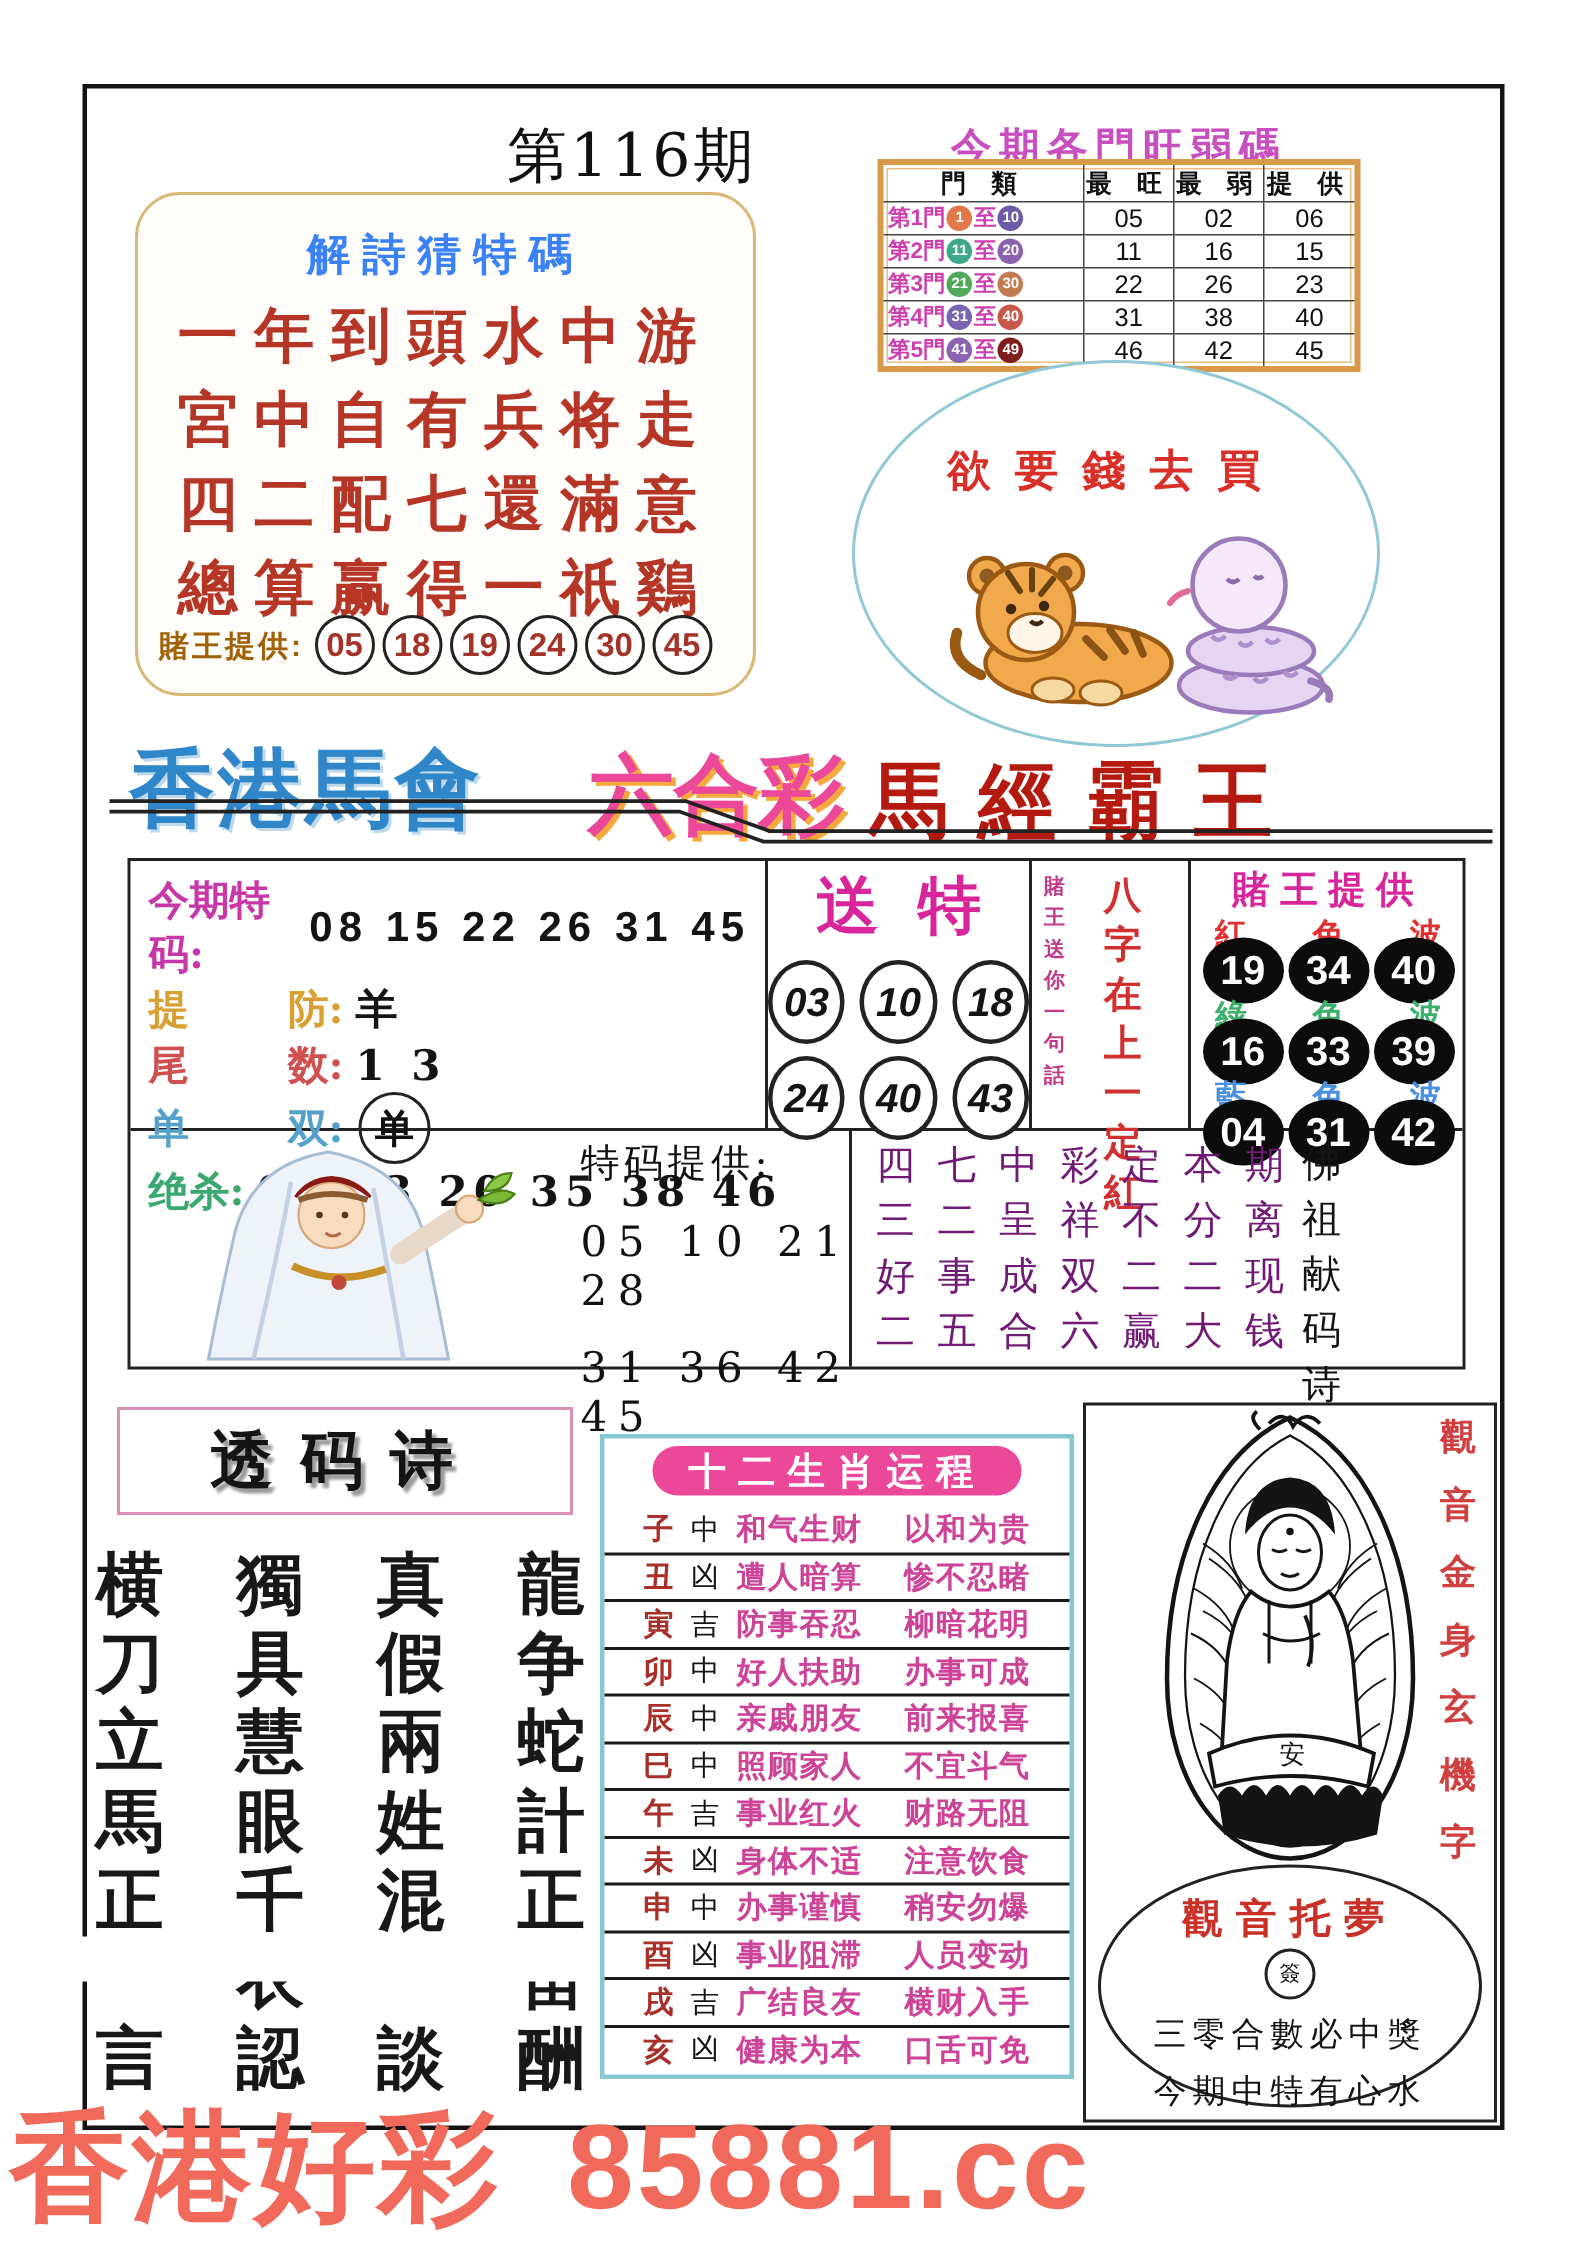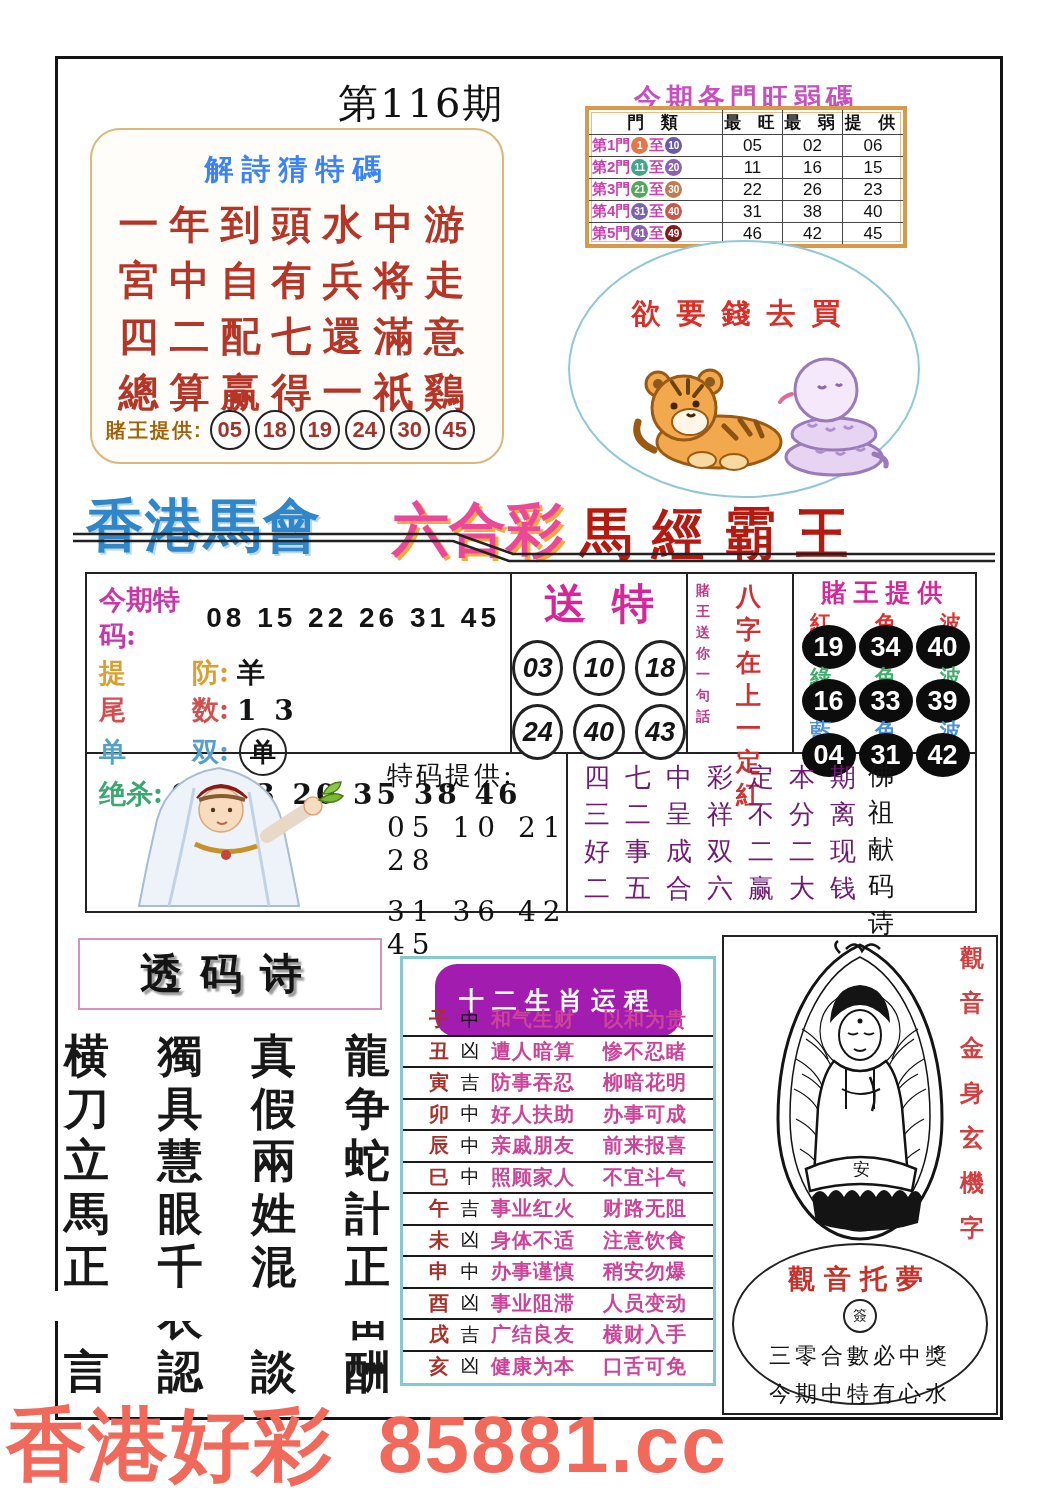--- a/index.html
+++ b/index.html
@@ -97,22 +97,22 @@
   
   #touma-box{left:78px;top:938px;width:300px;height:68px;border:2px solid #d890b8;}
   #touma-title{text-align:center;margin-top:6px;font-size:42px;font-weight:900;letter-spacing:18px;color:#141414;
                text-shadow:3px 3px 2px #999;font-family:"DejaVu Serif",serif;}
   #touma-cols{left:64px;top:1032px;width:326px;height:364px;display:flex;justify-content:space-between;}
   .touma-col{display:flex;flex-direction:column;justify-content:space-between;}
   .touma-char{font-size:45px;font-weight:bold;color:#181818;font-family:"DejaVu Serif",serif;line-height:48px;}
   #white-band{left:50px;top:1291px;width:392px;height:30px;background:#fff;}
 
   #zodiac-box{left:400px;top:956px;width:316px;height:430px;border:3px solid #85c8d2;box-sizing:border-box;background:#fff;}
-  #zodiac-pill{position:absolute;left:50%;transform:translateX(-50%);top:5px;background:#a21caf;color:#fff;
-               border-radius:22px;padding:20px 24px;font-size:25px;font-weight:bold;letter-spacing:8px;white-space:nowrap;}
+  #zodiac-pill{position:absolute;left:50%;transform:translateX(-50%);top:5px;background:#ec4899;color:#fff;
+               border-radius:22px;padding:0 24px;font-size:25px;font-weight:bold;letter-spacing:8px;white-space:nowrap;}
   #zodiac-rows{position:absolute;left:0;top:46px;width:100%;}
   .zrow{display:flex;align-items:center;height:29.5px;border-bottom:2px solid #1a1a1a;}
   .zsign{width:46px;text-align:right;font-size:20px;font-weight:bold;color:#a83028;font-family:"DejaVu Serif",serif;}
   .zluck{width:42px;text-align:center;font-size:19px;color:#141414;}
   .zp1{width:112px;font-size:20px;font-weight:bold;color:#cc4398;letter-spacing:1px;}
   .zp2{font-size:20px;font-weight:bold;color:#cc4398;letter-spacing:1px;}
 
   #right-box{left:722px;top:935px;width:276px;height:480px;border:2px solid #222;box-sizing:border-box;background:#fff;}
   #gy-oval{position:absolute;left:8px;top:306px;width:252px;height:158px;border:2px solid #222;border-radius:50%;
            background:#fff;text-align:center;}

